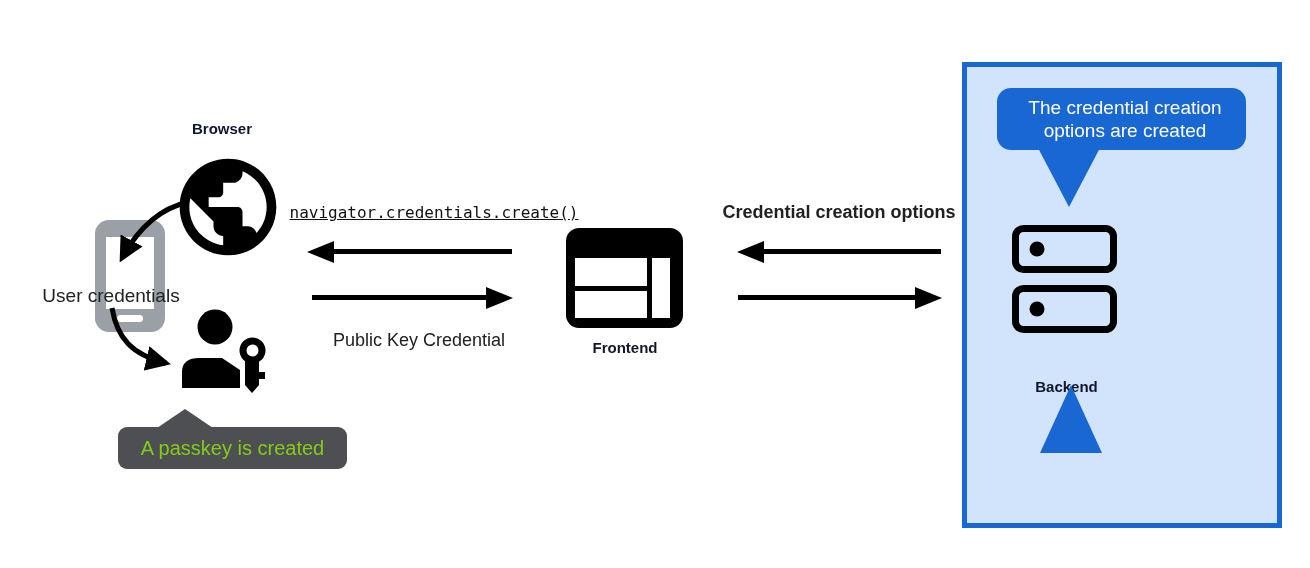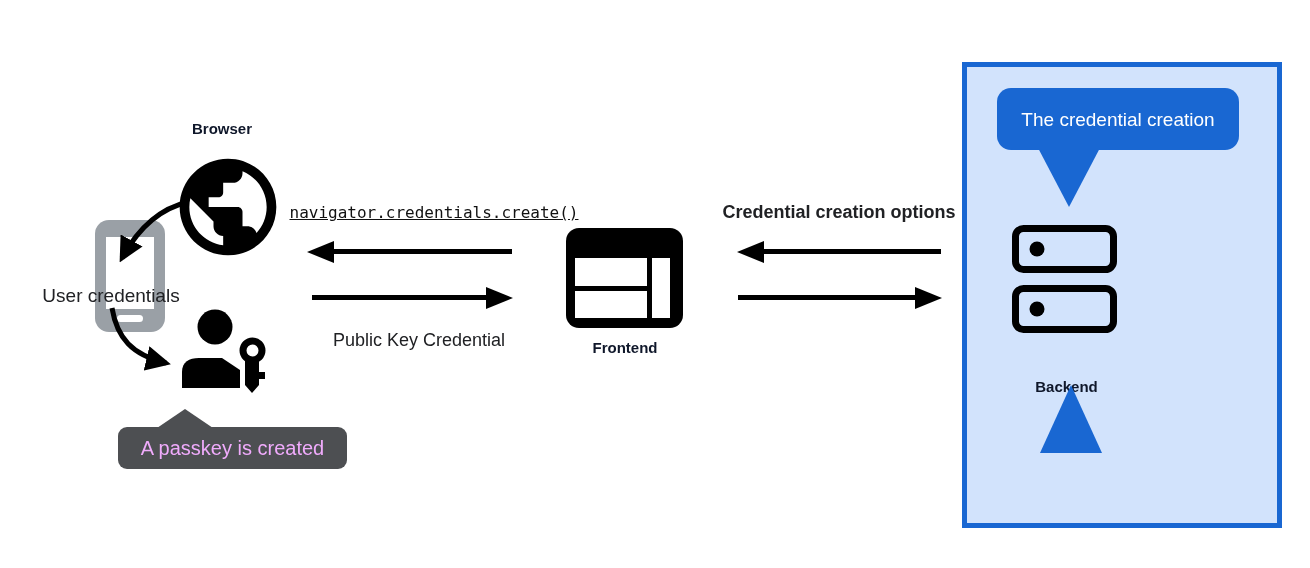--- a/index.html
+++ b/index.html
@@ -23,37 +23,37 @@
   .head-right::after {
     content:""; position:absolute; right:-27px; top:-8px; width:0; height:0;
     border-top:11px solid transparent; border-bottom:11px solid transparent;
     border-left:27px solid #000;
   }
 
   
   .tooltip-dark {
     position:absolute; left:118px; top:427px; width:229px; height:42px;
     background:#4d4f52; border-radius:9px; display:flex; align-items:center;
-    justify-content:center; color:#f0abfc; font-size:20px;
+    justify-content:center; color:#84cc16; font-size:20px;
   }
   .tooltip-dark-tail {
     position:absolute; left:157px; top:409px; width:0; height:0;
     border-left:28px solid transparent; border-right:28px solid transparent;
     border-bottom:19px solid #4d4f52;
   }
 
   
   .panel {
     position:absolute; left:962px; top:62px; width:320px; height:466px;
     background:#d2e3fc; border:5px solid #1967d2; box-sizing:border-box;
   }
   .bubble {
     position:absolute; background:#1967d2; border-radius:14px; color:#fff;
     font-size:19px; line-height:23px; display:flex; flex-direction:column;
-    align-items:center; justify-content:center; text-align:center; z-index:3;
+    align-items:center; justify-content:center; text-align:center; z-index:3;padding-left:7px;
   }
   .bubble-top    { left:997px; top:88px;  width:242px; height:62px; }
   .bubble-bottom { left:998px; top:452px; width:245px; height:62px; }
   .tail-down {
     position:absolute; left:1037px; top:146px; width:0; height:0; z-index:2;
     border-left:32px solid transparent; border-right:32px solid transparent;
     border-top:61px solid #1967d2;
   }
   .tail-up {
     position:absolute; left:1040px; top:385px; width:0; height:0; z-index:2;
@@ -121,20 +121,21 @@
 
   <div class="h-line head-left" style="left:764px; top:249px; width:177px;"></div>
   <div class="h-line head-right" style="left:738px; top:295px; width:177px;"></div>
 
 
   <div class="panel"></div>
 
   <div class="tail-down"></div>
   <div class="bubble bubble-top">
     <span>The credential creation</span>
+    <span>options are created</span>
   </div>
 
   <svg class="abs" style="left:1012px; top:225px;" width="105" height="108" viewBox="0 0 105 108">
     <rect x="3.5" y="3.5" width="98" height="41" rx="8" fill="none" stroke="#000" stroke-width="7"></rect>
     <circle cx="25" cy="24" r="7.5" fill="#000"></circle>
     <rect x="3.5" y="63.5" width="98" height="41" rx="8" fill="none" stroke="#000" stroke-width="7"></rect>
     <circle cx="25" cy="84" r="7.5" fill="#000"></circle>
   </svg>
   <div class="lbl lbl-bold" style="left:1014px; top:346px; width:105px;margin-top:32px;">Backend</div>
 

